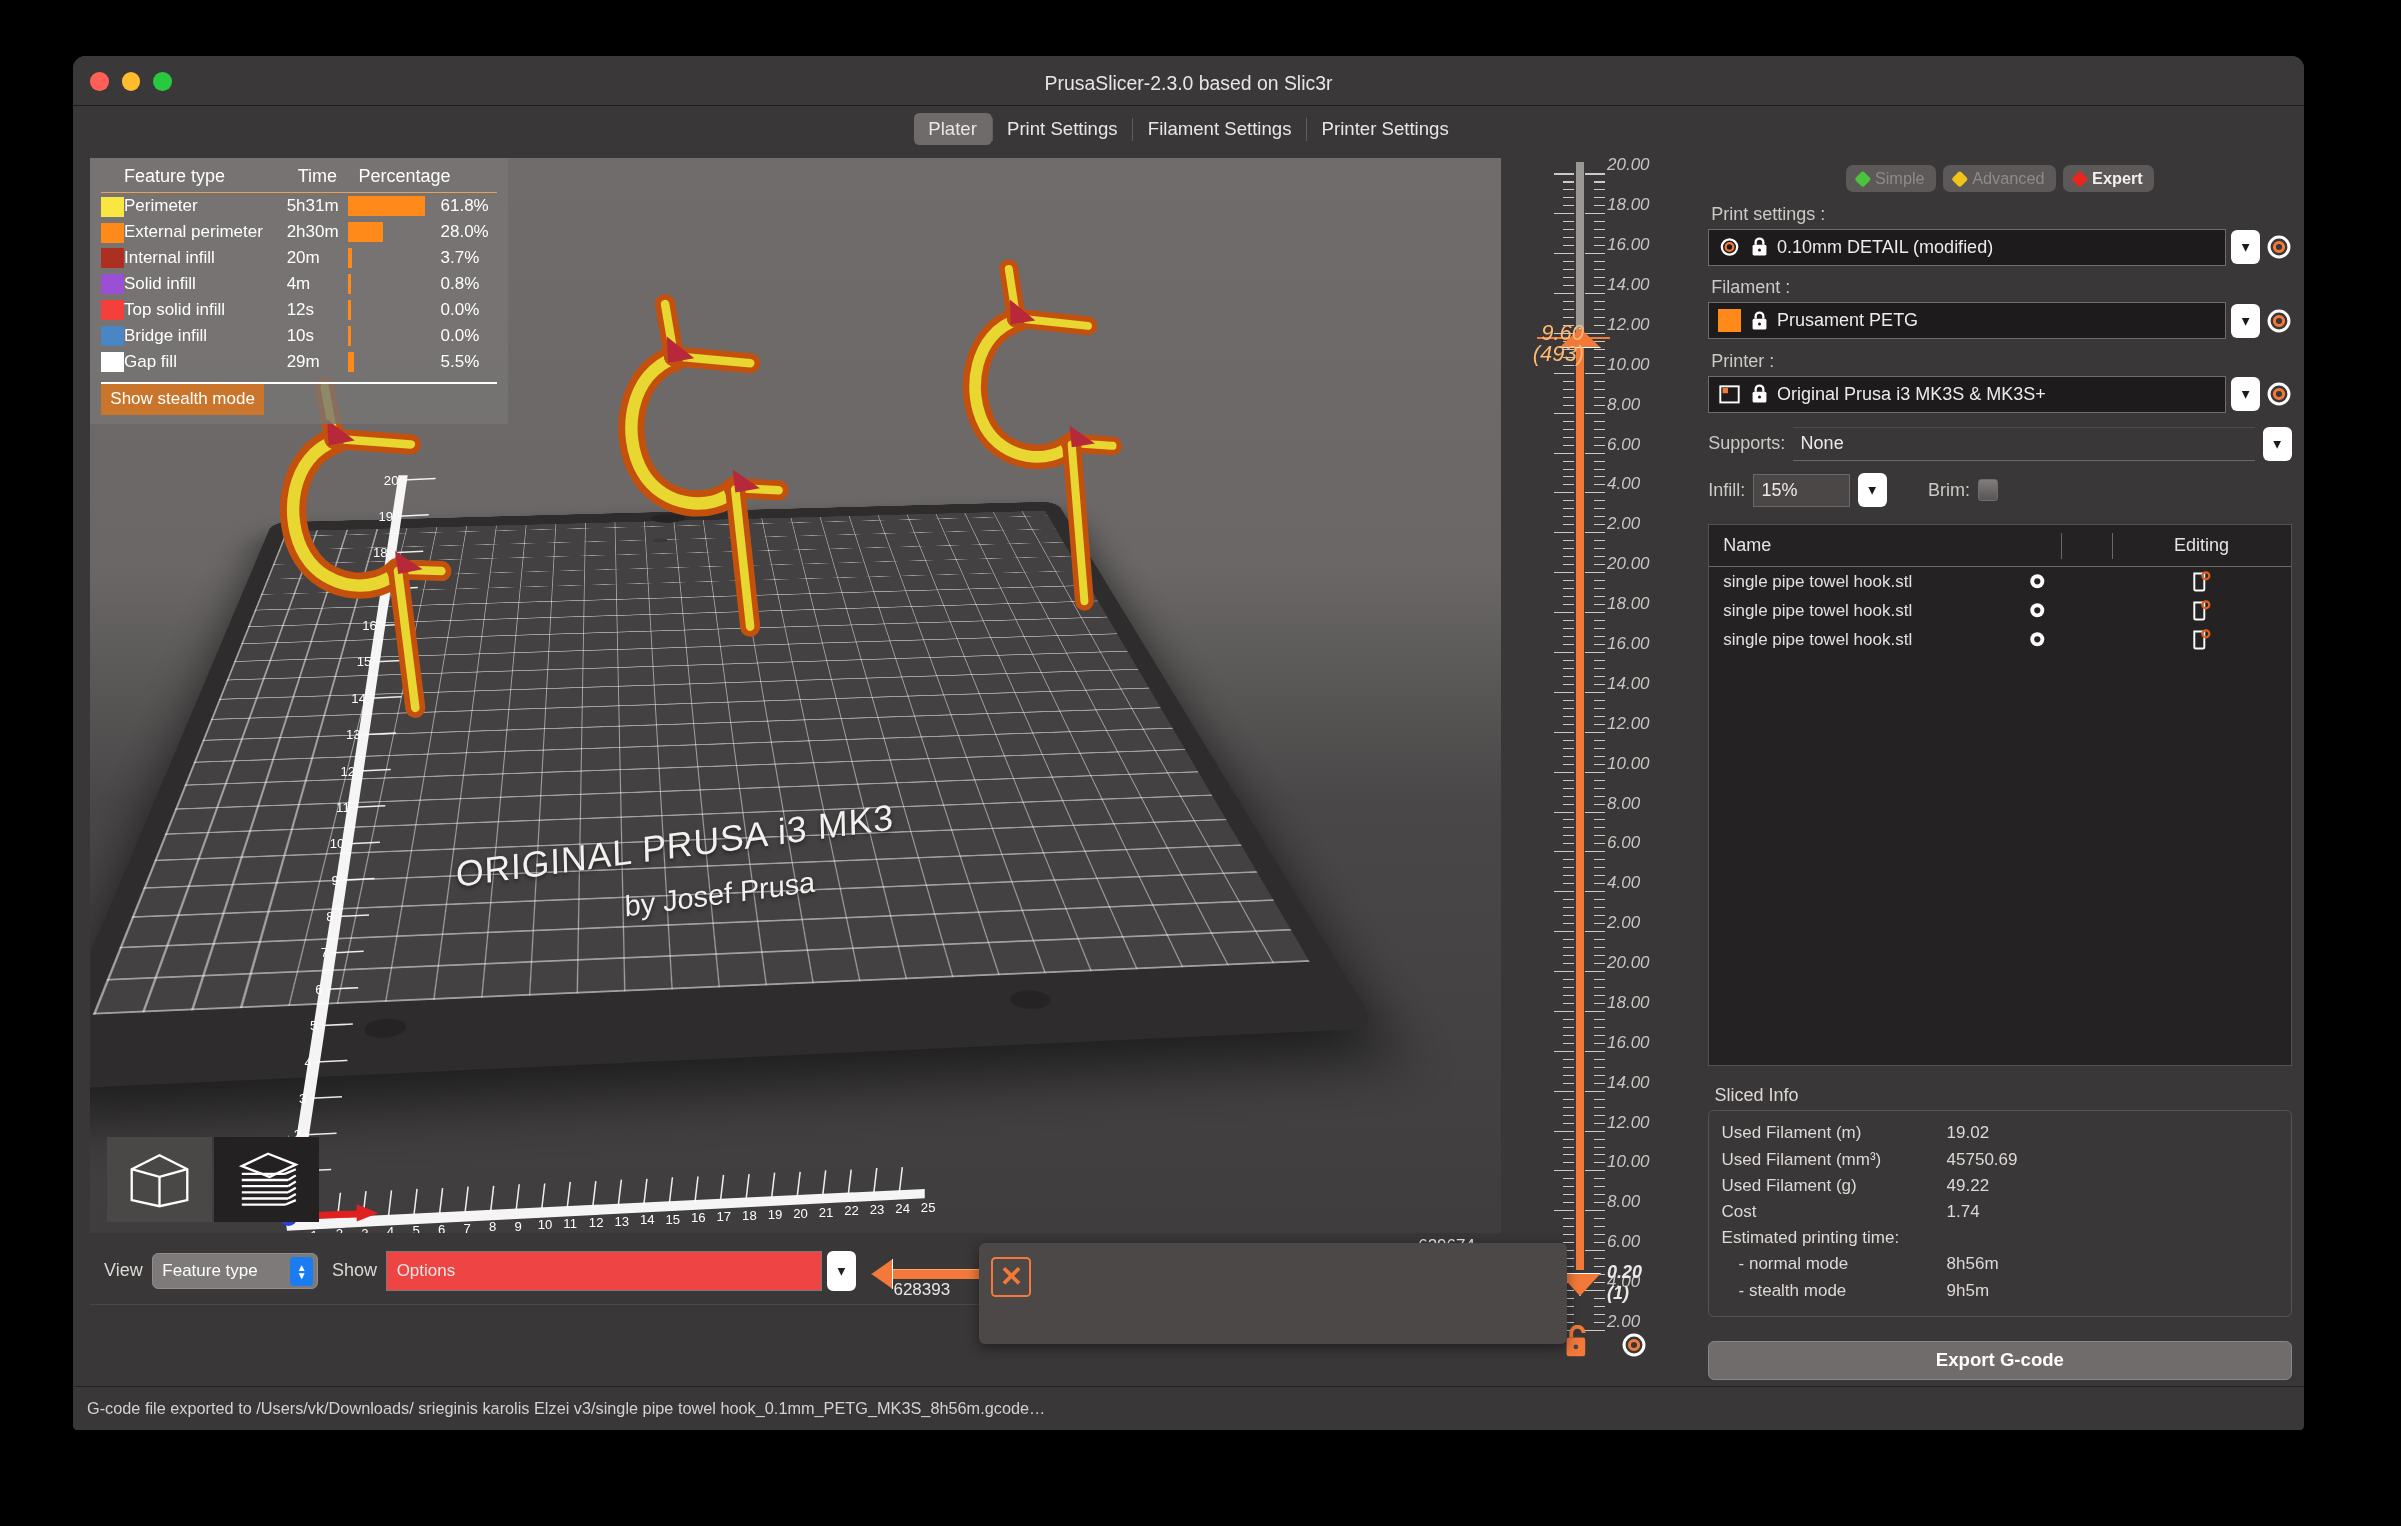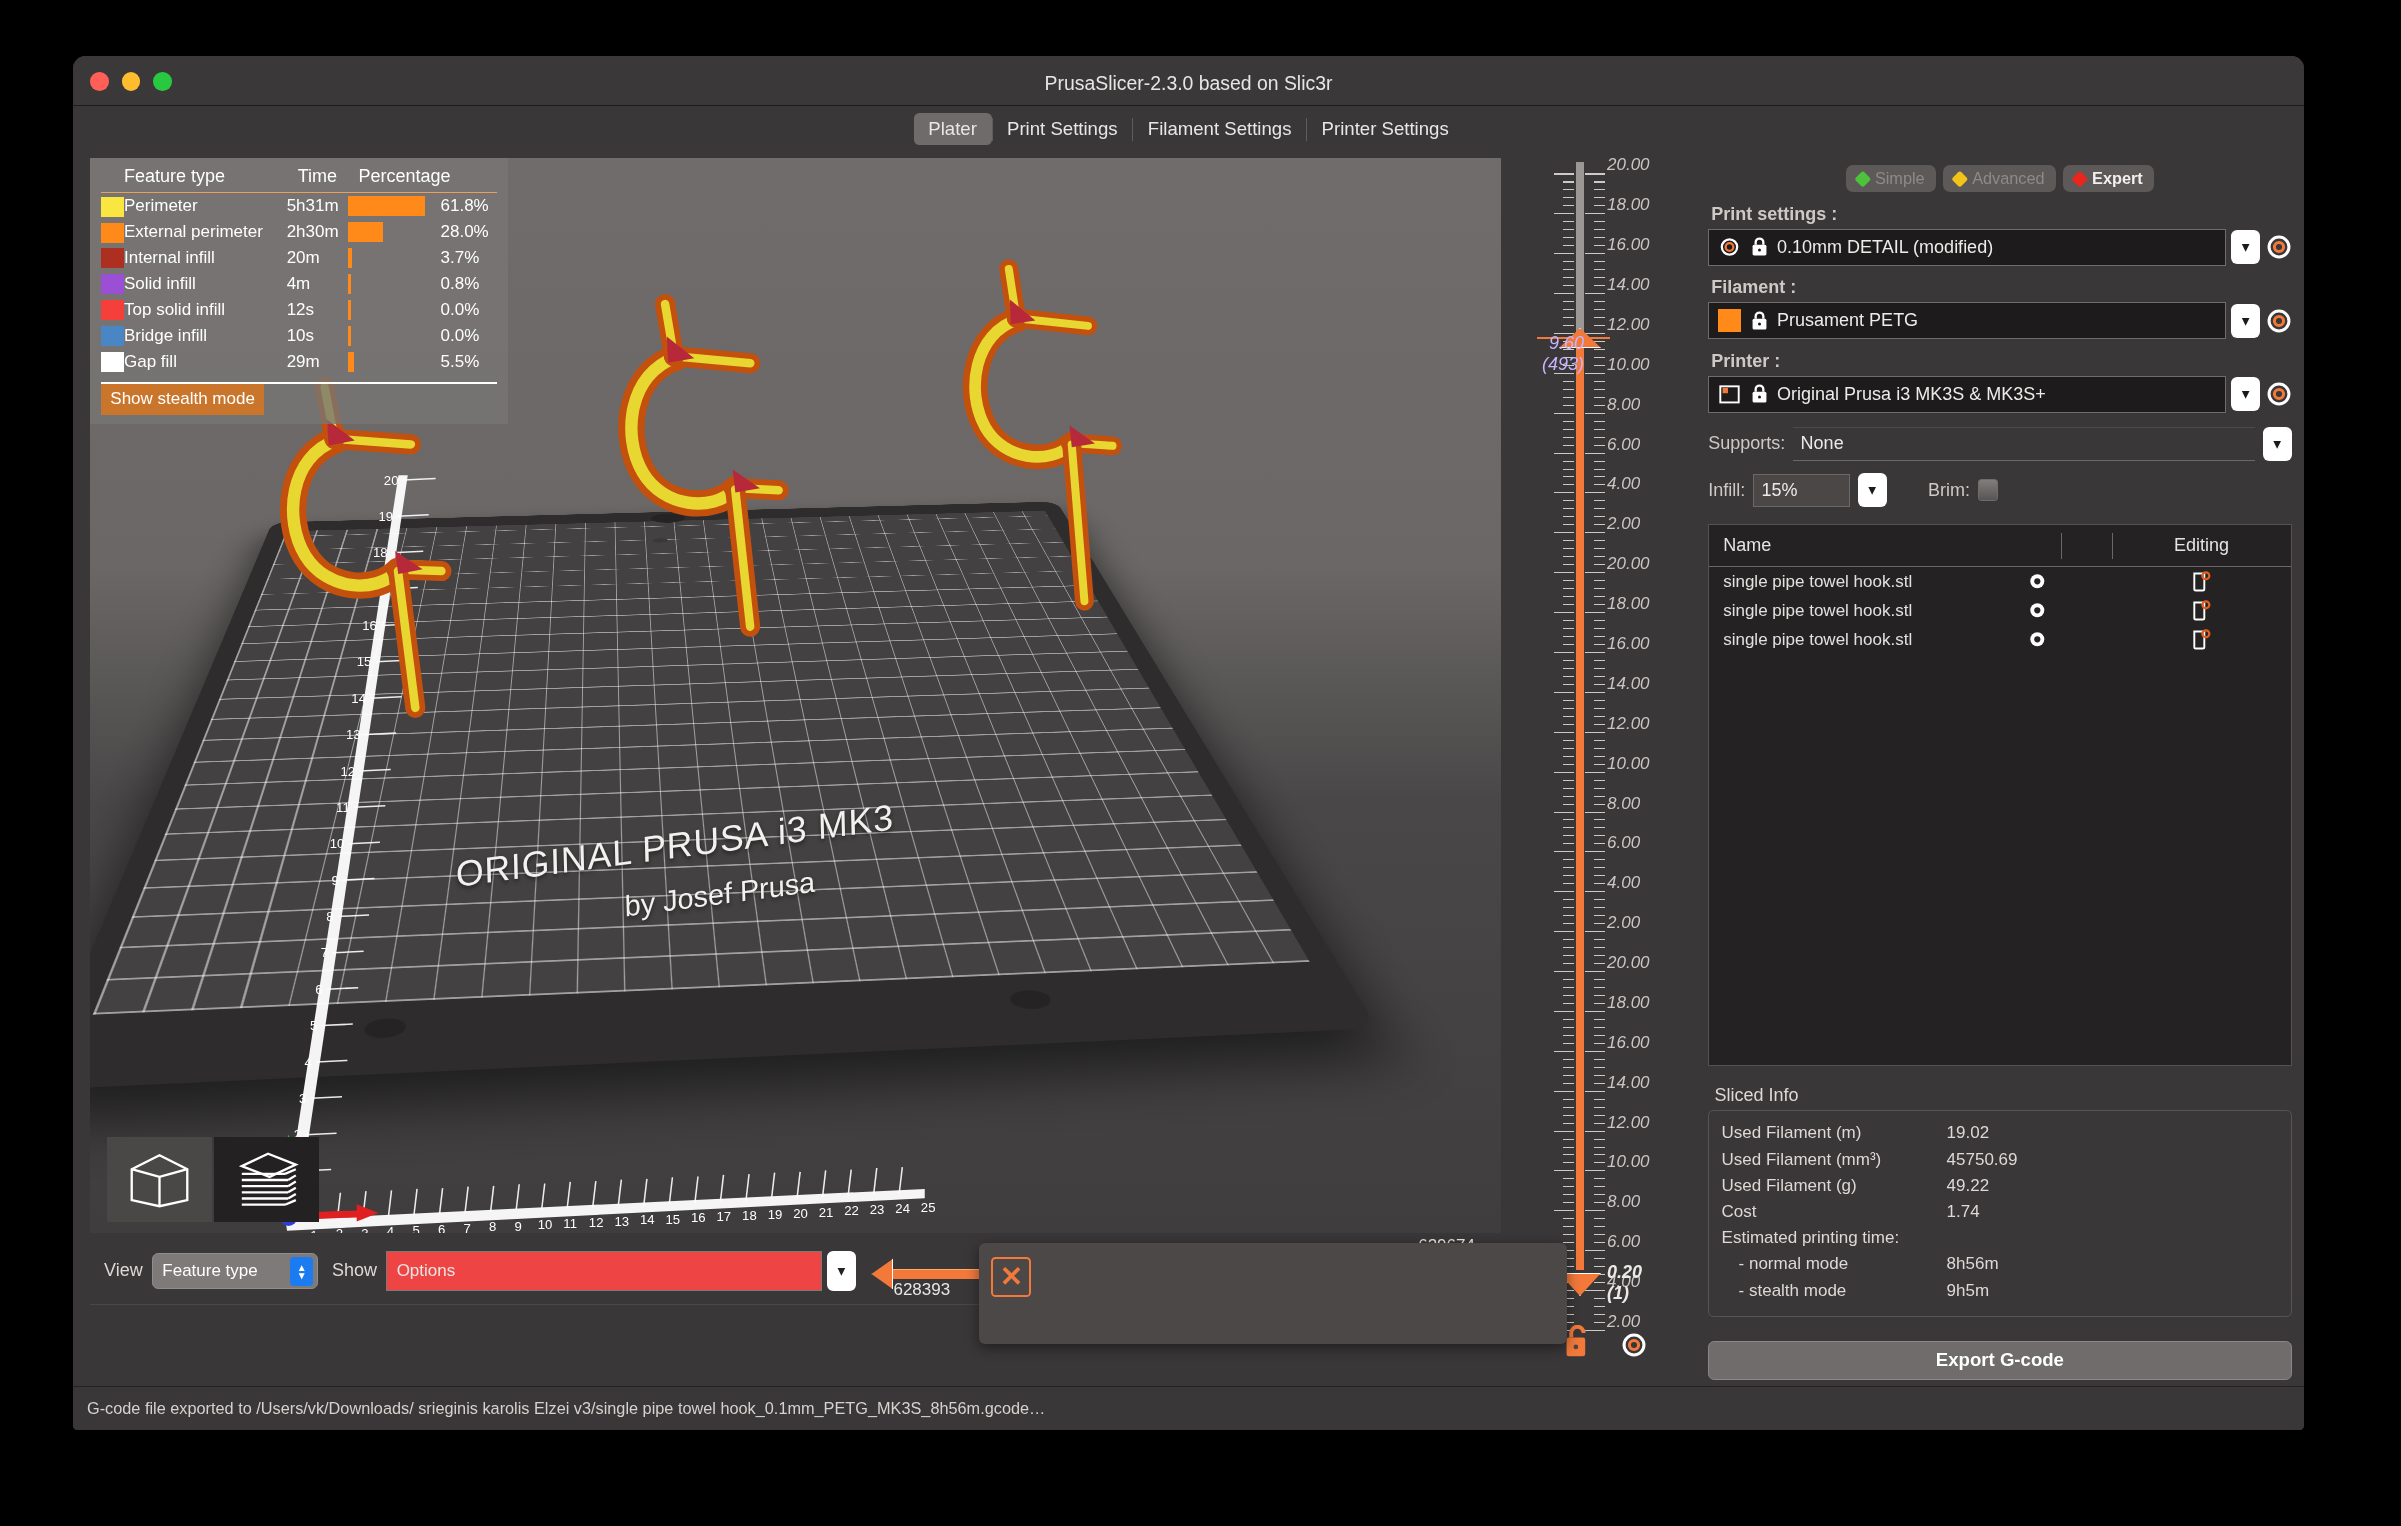--- a/index.html
+++ b/index.html
@@ -211,21 +211,21 @@
     clip-path: polygon(0 100%, 50% 0, 100% 100%);
   }
   #vs-handle-bot {
     position: absolute; left: 51px; bottom: 90px; width: 42px; height: 23px;
     background: #f2793a; border: 1.5px solid #fff;
     clip-path: polygon(0 0, 100% 0, 50% 100%);
   }
   #vs-hline { position: absolute; left: 29px; width: 73px; top: 184px; height: 1.5px; background: #f2793a; }
   #vs-curval {
     position: absolute; left: -17px; top: 169px; width: 93px;
-    text-align: right; color: #c4b5fd; font-size: 18px; line-height: 21px; margin-top: 11px;
+    text-align: right; color: #fdba74; font-size: 22px; line-height: 21px;
   }
   #vs-botval {
     position: absolute; left: 99px; bottom: 82px; color: #eceae8;
     font-size: 18px; font-weight: bold; line-height: 21px;
   }
   #vs-lock {
     position: absolute; left: 57px; bottom: 28px; width: 28px; height: 33px;
   }
   #vs-gear { position: absolute; left: 113px; bottom: 28px; width: 26px; height: 26px; }
   
@@ -233,21 +233,21 @@
     position: relative; flex: 1; background: #3a3738; padding: 6.2px 12.4px 0 6.2px;
   }
   #modebar { display: flex; justify-content: center; gap: 7.7px; margin-top: 6.2px; }
   .mode {
     display: flex; align-items: center; gap: 6.2px;
     background: #5c5958; border-radius: 7px; padding: 3.9px 11px;
     font-size: 16.3px; color: #8d8a88;
   }
   .mode.active { color: #f2f0ee; font-weight: bold; }
   .diamond { width: 11.6px; height: 11.6px; transform: rotate(45deg); border-radius: 2.3px; }
-  .section-label { color: #cdc9c6; font-size: 18px; margin: 11.6px 0 3.9px 3.1px; font-weight: bold; }
+  .section-label { color: #cdc9c6; font-size: 18px; margin: 11.6px 0 3.9px 3.1px; }
   .combo-row { display: flex; align-items: center; gap: 5.4px; }
   .combo {
     flex: 1; height: 37px; background: #1d1b1b; border: 0.8px solid #6f6c6b;
     display: flex; align-items: center; gap: 9.3px; padding: 0 9.3px;
     color: #ececea; font-size: 18px;
   }
   .combo-arrow {
     width: 29px; height: 34px; background: #fff; border-radius: 6.2px;
     display: flex; align-items: center; justify-content: center;
     color: #1a1a1a; font-size: 15.5px;

